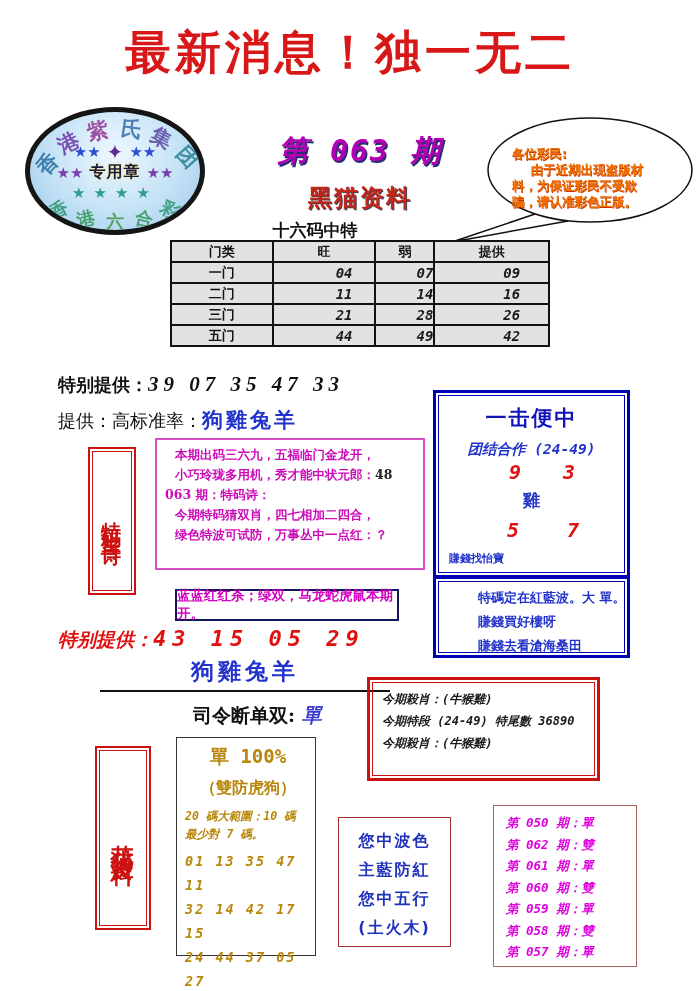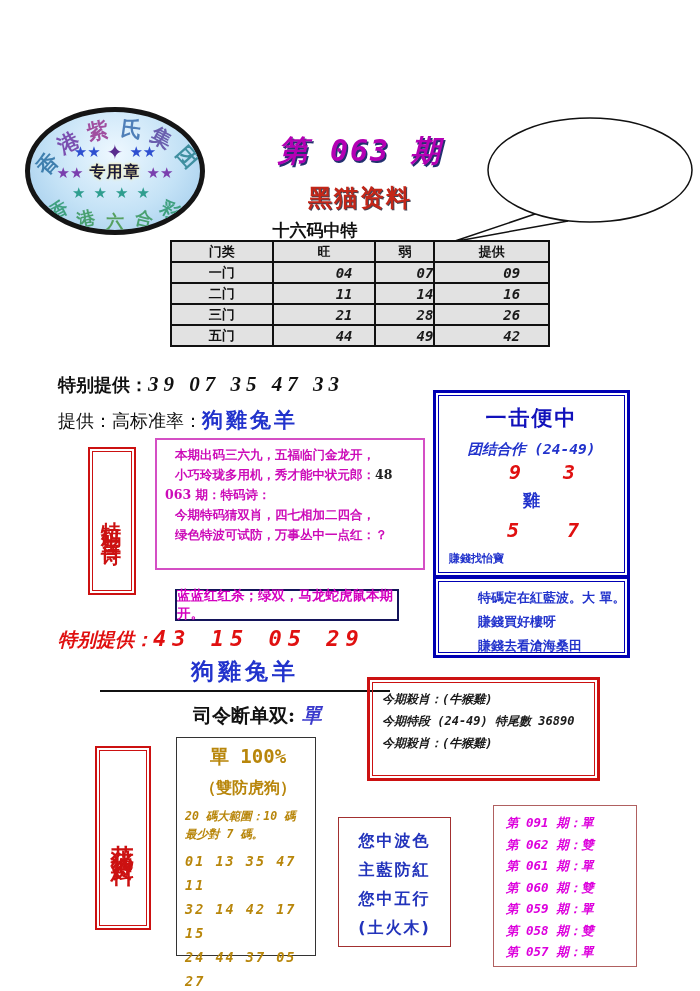--- a/index.html
+++ b/index.html
@@ -202,20 +202,21 @@
     border:1.5px solid #b06060; color:#dd00dd;
     font-family:"DejaVu Sans Mono", monospace; font-style:italic; font-weight:bold;
     font-size:12.5px; line-height:21.5px; padding:6px 0 0 12px; white-space:nowrap;
   }
 </style>
 </head>
 <body>
 
 <div class="page">
 
+  <div class="abs main-title">最新消息！独一无二</div>
 
   <div class="abs logo">
     <div class="logo-arc-top">
         <span>香</span>
         <span>港</span>
         <span>紫</span>
         <span>氏</span>
         <span>集</span>
         <span>团</span>
       </div>
@@ -239,20 +240,26 @@
       </div>
   </div>
 
   <div class="abs issue-no">第 063 期</div>
   <div class="abs source-name">黑猫资料</div>
 
   <svg class="abs bubble-svg" viewBox="0 0 270 140">
     <path d="M108,98 L22,127 L138,106 Z" fill="#ffffff" stroke="#111" stroke-width="1.5"></path>
     <ellipse cx="160" cy="55" rx="102" ry="52" fill="#ffffff" stroke="#111" stroke-width="1.5"></ellipse>
   </svg>
+  <div class="abs bubble-text">
+    <div>各位彩民:</div>
+    <div class="ind">由于近期出现盗版材</div>
+    <div>料，为保证彩民不受欺</div>
+    <div>骗，请认准彩色正版。</div>
+  </div>
 
   <div class="abs table-title">十六码中特</div>
   <table class="codes">
     <tbody>
         <tr>
       <th class="col-a">门类</th>
       <th class="col-b">旺</th>
       <th class="col-c">弱</th>
       <th class="col-d">提供</th>
     </tr>
@@ -368,21 +375,21 @@
   </div>
 
   <div class="abs wave-box">
     <div>您中波色</div>
     <div>主藍防紅</div>
     <div>您中五行</div>
     <div>(土火木)</div>
   </div>
 
   <div class="abs history-box">
-    <div>第 091 期：單</div>
+    <div>第 050 期：單</div>
     <div>第 062 期：雙</div>
     <div>第 061 期：單</div>
     <div>第 060 期：雙</div>
     <div>第 059 期：單</div>
     <div>第 058 期：雙</div>
     <div>第 057 期：單</div>
   </div>
 
 </div>
 

